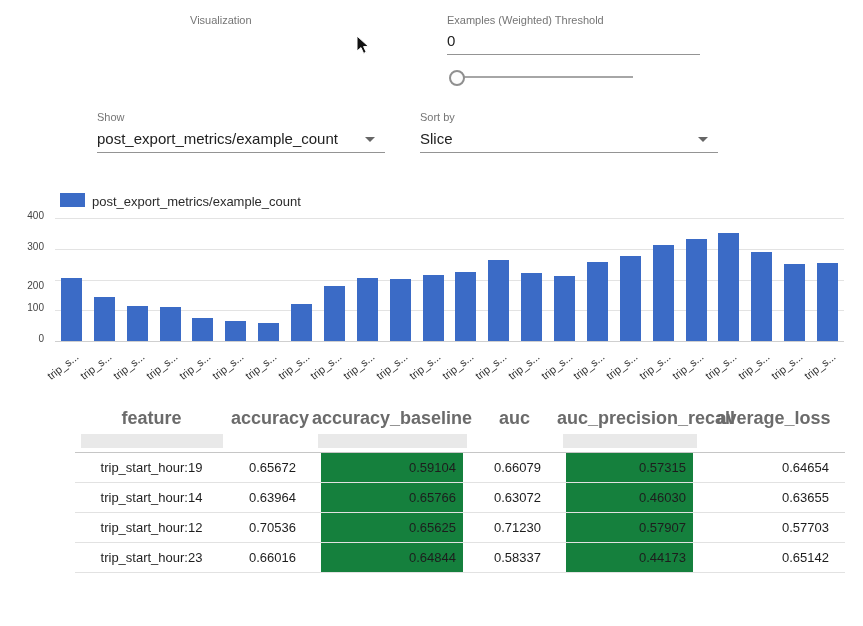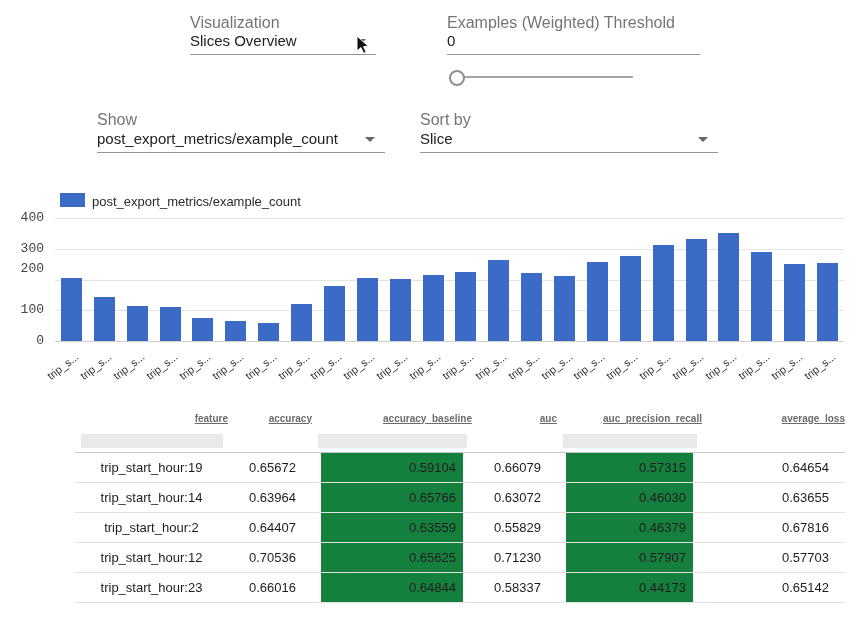--- a/index.html
+++ b/index.html
@@ -1,20 +1,20 @@
 <!DOCTYPE html>
 <html><head>
 <meta charset="utf-8">
 <style>
   html,body { margin:0; padding:0; background:#fff; }
   .page {
     position:relative; width:863px; height:626px; overflow:hidden;
     font-family:"Liberation Sans", sans-serif; background:#fff;
   }
-  .ctl-label { position:absolute; font-size:16px; color:#757575; }
+  .ctl-label { position:absolute; font-size:11px; color:#757575; }
   .select, .textfield {
     position:absolute; font-size:15px; color:#212121;
     border-bottom:1px solid #949494; padding-bottom:5px; height:17px;
   }
   .dd-arrow {
     position:absolute; right:10px; top:7px; width:0; height:0;
     border-left:5px solid transparent; border-right:5px solid transparent;
     border-top:5px solid #666;
   }
   .cursor { position:absolute; left:356px; top:35px; z-index:5; }
@@ -22,55 +22,51 @@
   .slider .track { position:absolute; left:6px; right:4px; top:7px; height:2px; background:#a6a6a6; }
   .slider .knob  { position:absolute; left:2px; top:1px; width:12px; height:12px;
                    border:2px solid #8f8f8f; border-radius:50%; background:#fcfcfc; }
 
   
   .chart { position:absolute; left:0; top:190px; width:863px; height:200px; }
   .legend { position:absolute; left:60px; top:3px; height:16px; }
   .swatch { position:absolute; left:0; top:0; width:25px; height:14px; background:#3b6bc6; }
   .legend-text { position:absolute; left:32px; top:1px; font-size:13px; color:#2b2b2b; white-space:nowrap; }
   .yticks { position:absolute; left:0; top:28px; width:46px; height:123px; }
-  .ytick { position:absolute; right:2px; font-size:13px; color:#444;font-family:Liberation Mono, monospace; }
+  .ytick { position:absolute; right:2px; font-size:10px; color:#444; }
   .plot { position:absolute; left:55px; top:28px; width:789px; height:123px; }
   .gridline { position:absolute; left:0; width:100%; height:1px; background:#e3e3e3; }
   .gridline.baseline { background:#cfcfcf; }
   .bar { position:absolute; bottom:0; width:21px; }
   .xtick {
     position:absolute; top:131px; width:64px; text-align:right;
     font-size:11px; color:#333; white-space:nowrap;
     transform:rotate(-38deg); transform-origin:100% 50%;
   }
 
   
   .tablewrap { position:absolute; left:75px; top:404px; width:770px; }
   table { border-collapse:collapse; width:770px; table-layout:fixed;
           font-size:13px; color:#1d1d1d; }
-  thead th { font-weight:bold; color:#6b6b6b; font-size:10px; height:28px;
-             text-align:right; padding:0;text-decoration:underline; }
+  thead th { font-weight:bold; color:#6b6b6b; font-size:18px; height:28px;
+             text-align:center; padding:0; }
   tr.filter td { height:20px; padding:0; border-bottom:1px solid #c6c6c6; }
   .filterbox { height:14px; margin:1px 5px 4px 6px; background:#e9e9e9; }
   tbody td { height:29px; border-bottom:1px solid #e2e2e2; padding:0; }
   td.ctr { text-align:center; }
   td.num { text-align:right; padding-right:16px; }
   td.shade { padding:0 9px; background:#15803d; background-clip:content-box; text-align:right; }
   td.shade span { margin-right:7px; }
 </style>
 </head>
 <body>
 
 <div class="page">
 
   <div class="ctl-label" style="left:190px;top:14px">Visualization</div>
-  <div class="select" style="left:190px;top:32px;width:186px">
-    <span>Slices Overview</span>
-    <i class="dd-arrow"></i>
-  </div>
   <svg class="cursor" width="16" height="22" viewBox="0 0 16 22">
     <polygon points="1,1 1,16 5,12.6 7.6,18.4 10.2,17.2 7.6,11.6 12.6,11.6" fill="#111" stroke="#fff" stroke-width="1"></polygon>
   </svg>
 
   <div class="ctl-label" style="left:447px;top:14px">Examples (Weighted) Threshold</div>
   <div class="textfield" style="left:447px;top:32px;width:253px">0</div>
   <div class="slider">
     <div class="track"></div>
     <div class="knob"></div>
   </div>
@@ -88,21 +84,21 @@
   </div>
 
   <div class="chart">
     <div class="legend">
       <span class="swatch" style="background: rgb(59, 107, 198);"></span>
       <span class="legend-text">post_export_metrics/example_count</span>
     </div>
     <div class="yticks" id="yticks">
         <div class="ytick" style="top: -8px;">400</div>
         <div class="ytick" style="top: 22.75px;">300</div>
-        <div class="ytick" style="top: 43px;">200</div>
+        <div class="ytick" style="top: 62px;">200</div>
         <div class="ytick" style="top: 84.25px;">100</div>
         <div class="ytick" style="top: 115px;">0</div>
       </div>
     <div class="plot" id="plot">
         <div class="gridline" style="top: 0px;"></div>
         <div class="gridline" style="top: 30.75px;"></div>
         <div class="gridline" style="top: 61.5px;"></div>
         <div class="gridline" style="top: 92.25px;"></div>
         <div class="gridline baseline" style="top: 123px;"></div>
         <div class="bar" style="left: 5.9px; height: 63px; background: rgb(59, 107, 198);"></div>
@@ -201,28 +197,20 @@
           </tr>
           <tr>
             <td class="ctr">trip_start_hour:14</td>
             <td class="num">0.63964</td>
             <td class="shade"><span>0.65766</span></td>
             <td class="num">0.63072</td>
             <td class="shade"><span>0.46030</span></td>
             <td class="num">0.63655</td>
           </tr>
           <tr>
-            <td class="ctr">trip_start_hour:2</td>
-            <td class="num">0.64407</td>
-            <td class="shade"><span>0.63559</span></td>
-            <td class="num">0.55829</td>
-            <td class="shade"><span>0.46379</span></td>
-            <td class="num">0.67816</td>
-          </tr>
-          <tr>
             <td class="ctr">trip_start_hour:12</td>
             <td class="num">0.70536</td>
             <td class="shade"><span>0.65625</span></td>
             <td class="num">0.71230</td>
             <td class="shade"><span>0.57907</span></td>
             <td class="num">0.57703</td>
           </tr>
           <tr>
             <td class="ctr">trip_start_hour:23</td>
             <td class="num">0.66016</td>

